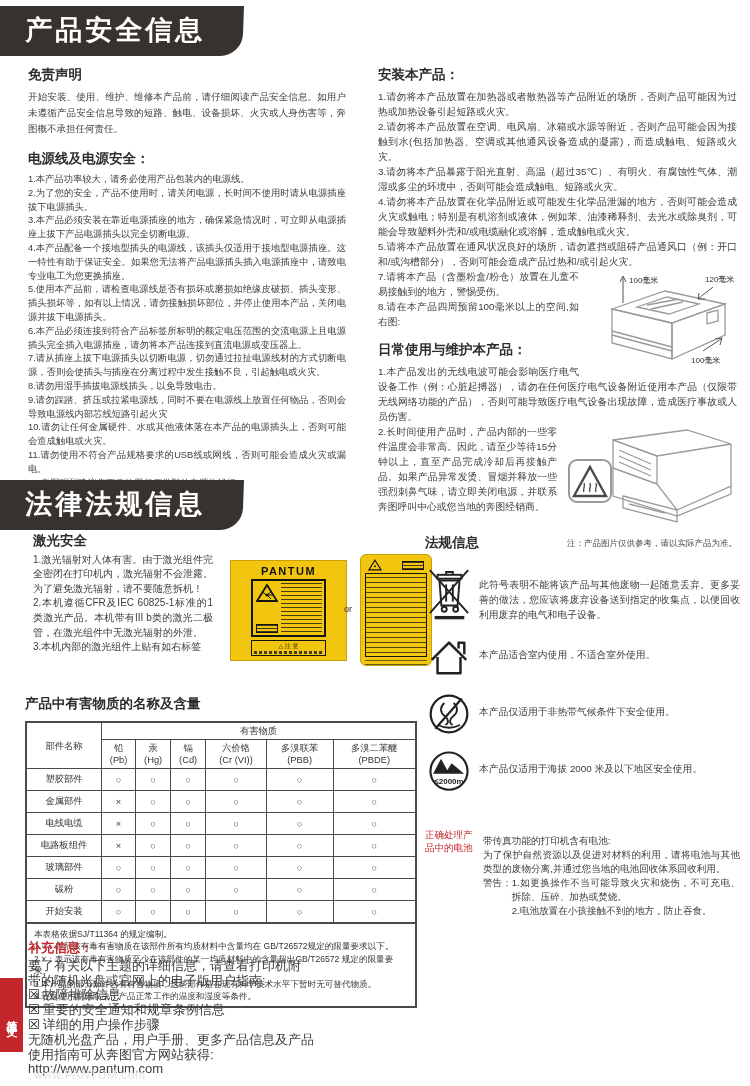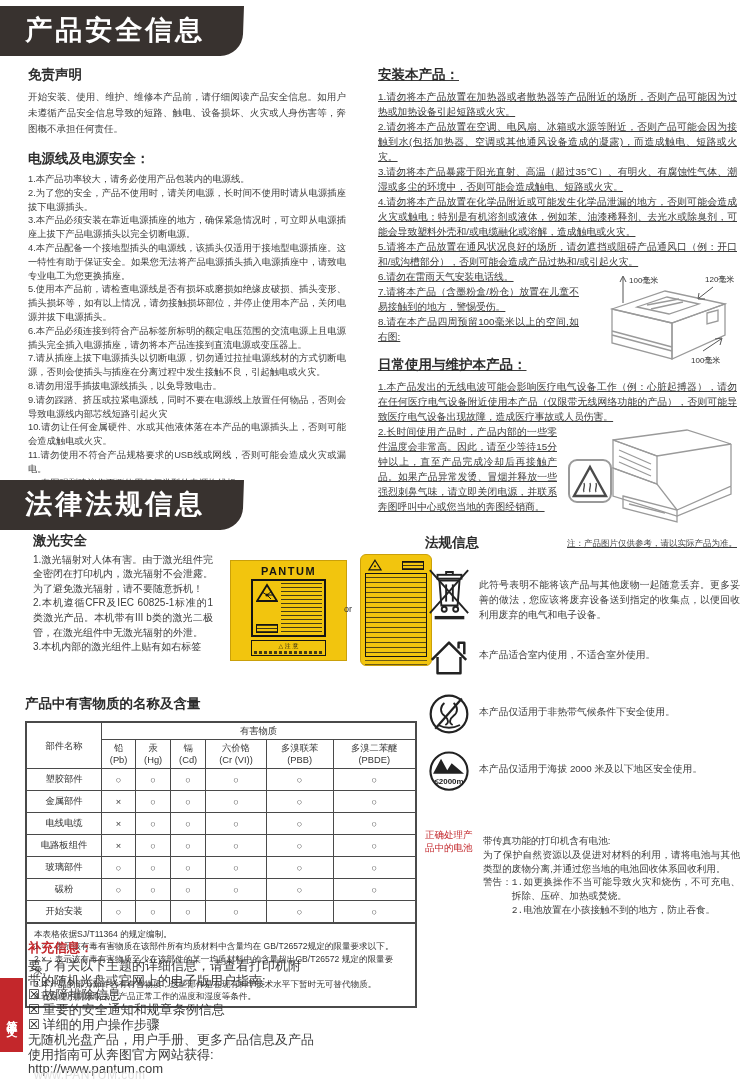--- a/index.html
+++ b/index.html
@@ -12,21 +12,21 @@
           border-bottom-right-radius:22px;transform:skewX(-2deg);transform-origin:top left;}
   .banner>span{display:inline-block;transform:skewX(2deg);}
   #banner1{top:6px;}
   #banner2{top:480px;}
   
   .h1{font-size:13.5px;font-weight:bold;color:#2d2d2d;margin:0 0 5px 0;}
   #col-left{position:absolute;left:28px;top:66px;width:318px;text-align:justify;}
   #col-left .body{font-size:9.5px;line-height:16px;}
   #col-left .h1.mt{margin-top:13px;}
   #col-left .list p{font-size:9.3px;line-height:13.8px;}
-  #col-right{position:absolute;left:378px;top:66px;width:359px;text-align:justify;text-decoration:underline;}
+  #col-right{position:absolute;left:378px;top:66px;width:359px;text-align:justify;}
   #col-right .list p{font-size:9.8px;line-height:15px;}
   #col-right .h1.mt{margin-top:12px;}
   .float-printer{float:right;margin:0 0 2px 8px;}
   .note-right{clear:right;text-align:right;font-size:8.5px;color:#4a4a4a;margin-top:2px;}
   
   #laser-text{position:absolute;left:33px;top:534px;width:180px;font-size:10px;line-height:14.6px;text-align:justify;}
   #laser-text .h1{margin-bottom:4px;}
   .ylabel{background:#f2c50e;border:1px solid #caa00a;}
   #laser-label-big{position:absolute;left:230px;top:560px;width:117px;padding:4px 20px;box-sizing:border-box;}
   .pl-brand{text-align:center;font-weight:bold;font-size:11px;letter-spacing:1.5px;color:#141414;line-height:12px;}
@@ -42,21 +42,21 @@
   .pls-body{border:1.5px solid #141414;height:76px;margin-top:2px;padding:3px;background:repeating-linear-gradient(to bottom,rgba(25,25,25,.75) 3px 4px,transparent 4px 8px);}
   .pls-foot{height:8px;margin-top:3px;background:repeating-linear-gradient(to bottom,rgba(25,25,25,.6) 0 1px,transparent 1px 4px);}
   
   #reg{position:absolute;left:425px;top:534px;width:315px;}
   .reg-row{display:flex;align-items:flex-start;margin-top:13px;}
   .reg-icon{flex:0 0 48px;display:flex;justify-content:center;}
   .reg-text{font-size:9.8px;line-height:15px;text-align:justify;margin-left:6px;margin-top:12px;}
   .bat{display:flex;margin-top:18px;}
   .bat-side{flex:0 0 52px;color:#c3272b;font-size:9.5px;line-height:13px;padding-top:15px;}
   .bat-main{margin-left:6px;font-size:9.6px;line-height:14px;text-align:justify;margin-top:21px;}
-  .bat-warn{display:flex;font-family:Liberation Mono, monospace;}
+  .bat-warn{display:flex;}
   .bat-warn .wlab{white-space:nowrap;}
   
   #haz{position:absolute;left:25px;top:695px;width:392px;}
   .haz-title{font-size:13.5px;font-weight:bold;color:#2d2d2d;margin-bottom:8px;}
   table.haz{border-collapse:collapse;width:100%;font-size:9.3px;color:#333;border:2px solid #4a4a4a;}
   table.haz th,table.haz td{border:1px solid #4a4a4a;text-align:center;padding:2px 1px;font-weight:normal;}
   table.haz th{line-height:12px;}
   table.haz td{height:17px;}
   td.part{text-align:left;padding-left:9px;}
   .haz-notes{border:2px solid #4a4a4a;border-top:0;font-size:8.6px;line-height:12.4px;padding:4px 7px;color:#333;text-align:left;}
@@ -128,21 +128,20 @@
             <line x1="126" y1="18" x2="112" y2="29"></line>
               <polyline points="112,24 111,30 118,30"></polyline>
             <line x1="116" y1="82" x2="134" y2="70"></line>
               <polyline points="128,70 135,69 133,76"></polyline>
           </g>
           <text x="42" y="14" font-size="8" fill="#333">100毫米</text>
           <text x="118" y="13" font-size="8" fill="#333">120毫米</text>
           <text x="104" y="94" font-size="8" fill="#333">100毫米</text>
         </svg>
       </div>
-      <p>6.请勿在雷雨天气安装电话线。</p>
       <p>7.请将本产品（含墨粉盒/粉仓）放置在儿童不易接触到的地方，警惕受伤。</p>
       <p>8.请在本产品四周预留100毫米以上的空间,如右图:</p>
     </div>
     <div class="h1 mt">日常使用与维护本产品：</div>
     <div class="list">
       <p>1.本产品发出的无线电波可能会影响医疗电气设备工作（例：心脏起搏器），请勿在任何医疗电气设备附近使用本产品（仅限带无线网络功能的产品），否则可能导致医疗电气设备出现故障，造成医疗事故或人员伤害。</p>
       <div class="float-printer">
         <svg width="172" height="112" viewBox="0 0 172 112">
           <g stroke="#9a9a9a" stroke-width="1.3" fill="none">
             <polygon points="48,16 122,6 166,20 92,32"></polygon>

